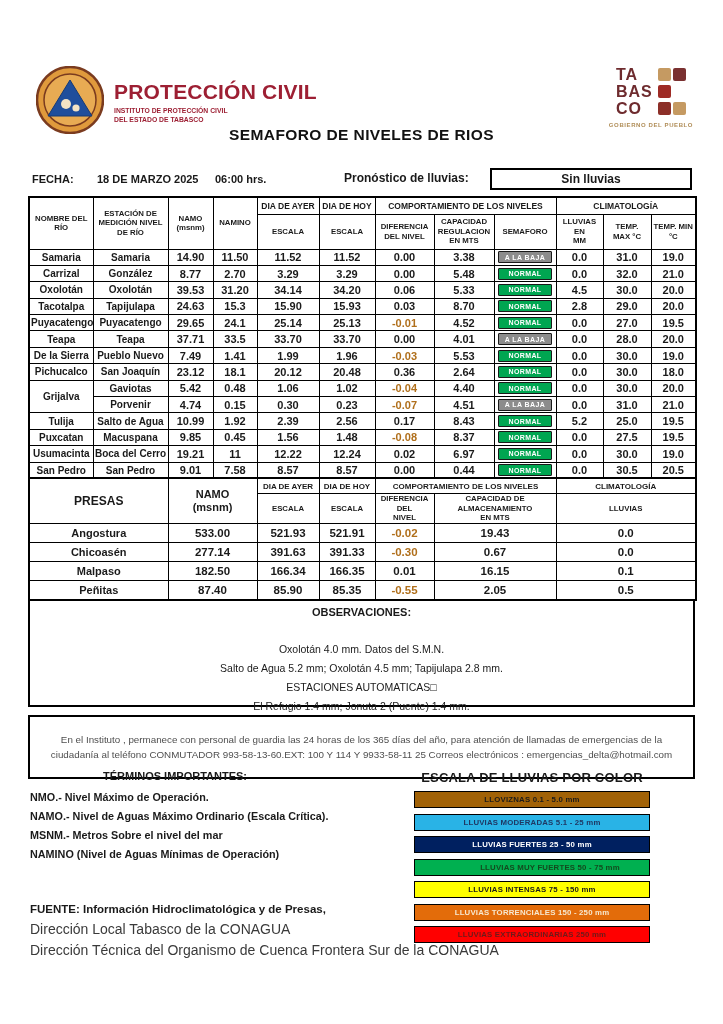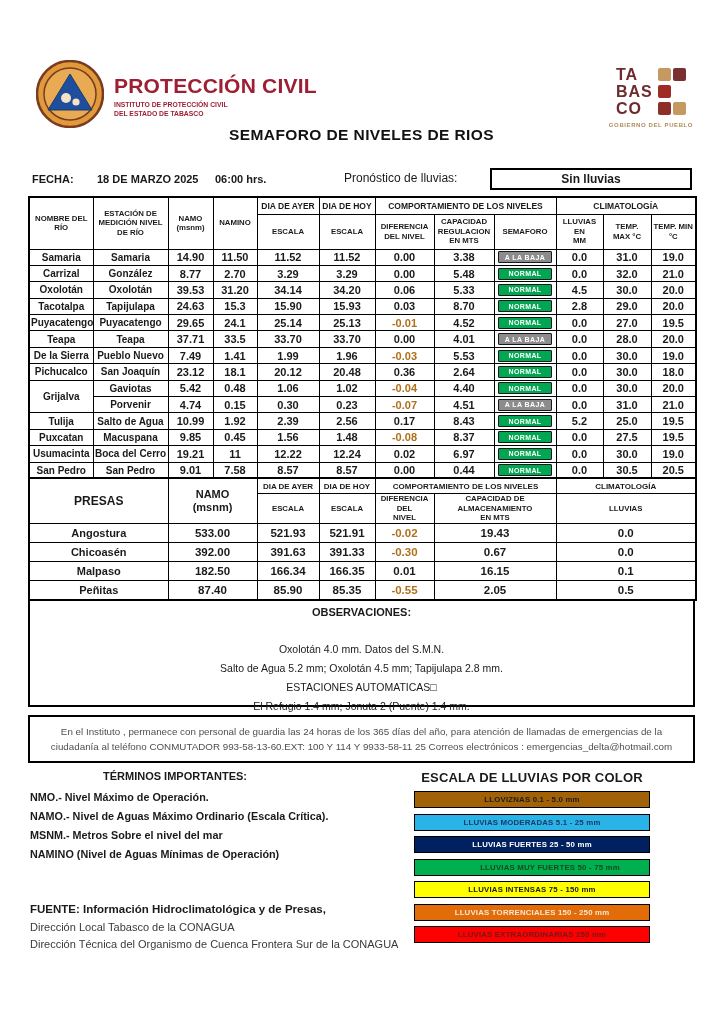--- a/index.html
+++ b/index.html
@@ -1,38 +1,38 @@
 <!DOCTYPE html>
 <html><head>
 <meta charset="utf-8">
 <style>
   * { margin:0; padding:0; box-sizing:border-box; }
   body { font-family:"Liberation Sans", sans-serif; background:#ffffff; }
   .page { position:relative; width:723px; height:1024px; background:#ffffff; overflow:hidden; color:#1a1a1a; }
 
   
-  .hdr-left { position:absolute; left:36px; top:60px; display:flex; align-items:flex-start; }
+  .hdr-left { position:absolute; left:36px; top:66px; display:flex; align-items:flex-start; }
   .seal { width:68px; height:68px; }
   .brand { margin-left:10px; margin-top:14px; }
   .brand-title { font-size:21px; font-weight:800; color:#9d1f33; letter-spacing:0.2px; }
   .brand-sub { font-size:6.8px; font-weight:700; color:#9d1f33; line-height:1.35; margin-top:2px; }
   .hdr-right { position:absolute; right:22px; top:66px; width:100px; text-align:center; }
   .tab-lines { display:inline-block; text-align:left; }
   .tab-row { display:flex; align-items:center; height:17px; }
   .tab-word { font-size:16px; font-weight:800; color:#6e2b2e; letter-spacing:1px; line-height:1; width:40px; }
   .tab-glyph { width:13px; height:13px; border-radius:2px; margin-left:2px; }
   .tab-sub { font-size:6px; font-weight:700; color:#b08d57; letter-spacing:0.6px; margin-top:4px; }
   .doc-title { position:absolute; left:0; top:126px; width:723px; text-align:center; font-size:15.5px; font-weight:800; letter-spacing:0.4px; color:#111; }
 
   
   .datebar { position:absolute; left:32px; top:168px; width:660px; height:24px; font-size:11px; }
   .fecha-label { position:absolute; left:0; top:5px; font-weight:800; }
   .fecha-date { position:absolute; left:65px; top:5px; font-weight:800; }
   .fecha-time { position:absolute; left:183px; top:5px; font-weight:800; }
-  .pron-label { position:absolute; left:312px; top:3px; font-weight:400; font-size:12px; }
+  .pron-label { position:absolute; left:312px; top:3px; font-weight:700; font-size:12px; }
   .pron-box { position:absolute; left:458px; top:0; width:202px; height:22px; border:2px solid #000;
               display:flex; align-items:center; justify-content:center; font-weight:800; font-size:12px; }
 
   
   .content { position:absolute; left:28px; top:196px; width:667px; }
   table { border-collapse:collapse; table-layout:fixed; width:667px; }
   td, th { border:1.4px solid #000; overflow:hidden; text-align:center; vertical-align:middle; padding:0 1px; }
   table { border:2px solid #000; }
   th { font-weight:700; }
   .gh { font-size:8.5px; height:17px; }
@@ -50,34 +50,34 @@
   .pname { font-size:11px; font-weight:700; }
   .pnum  { font-size:11.5px; font-weight:700; }
 
   
   .obs { margin-top:-2px; border:2px solid #000; height:108px; padding-top:5px; text-align:center; }
   .obs-title { font-size:11px; font-weight:800; }
   .obs-lines { margin-top:22px; }
   .obs-line { font-size:10.5px; font-weight:400; line-height:19px; }
 
   
-  .footnote { margin-top:8px; border:2px solid #000; padding:7px 10px; }
+  .footnote { margin-top:8px; border:2px solid #000; padding:15px 10px; }
   .footnote p { font-size:9.8px; color:#4f4f4f; text-align:center; line-height:1.55; }
 
   
   .terms { position:absolute; left:30px; top:770px; width:360px; }
   .terms-title { font-size:11px; font-weight:800; text-align:center; width:290px; margin-bottom:9px; }
   .term-item { font-size:10.8px; font-weight:800; margin-bottom:7px; }
   .escala { position:absolute; left:414px; top:770px; width:236px; }
   .escala-title { font-size:13px; font-weight:800; text-align:center; margin-bottom:6px; letter-spacing:0.2px; }
   .esc-bar { height:17px; border:1.2px solid #000; margin-bottom:5.5px; display:flex; align-items:center; justify-content:center;
              font-size:7.8px; font-weight:700; letter-spacing:0.2px; }
   .fuente { position:absolute; left:30px; top:903px; width:470px; }
   .fuente-bold { font-size:11.5px; font-weight:800; margin-bottom:6px; }
-  .fuente-line { font-size:11px; color:#3a3a3a; margin-bottom:5px; }
+  .fuente-line { font-size:14px; color:#3a3a3a; margin-bottom:5px; }
 </style>
 </head>
 <body>
 
 <div class="page">
 
   <div class="hdr-left">
     <svg class="seal" viewBox="0 0 68 68">
       <circle cx="34" cy="34" r="33" fill="#e09a3c" stroke="#7a3b1f" stroke-width="2.5"></circle>
       <circle cx="34" cy="34" r="26" fill="#e8ab53" stroke="#7a3b1f" stroke-width="1.5"></circle>
@@ -435,21 +435,21 @@
             <td class="pname">Angostura</td>
             <td class="pnum num">533.00</td>
             <td class="pnum num">521.93</td>
             <td class="pnum num">521.91</td>
             <td class="pnum num" style="color: rgb(176, 111, 27);">-0.02</td>
             <td class="pnum num">19.43</td>
             <td class="pnum num">0.0</td>
           </tr>
           <tr>
             <td class="pname">Chicoasén</td>
-            <td class="pnum num">392.00</td>
+            <td class="pnum num">277.14</td>
             <td class="pnum num">391.63</td>
             <td class="pnum num">391.33</td>
             <td class="pnum num" style="color: rgb(176, 111, 27);">-0.30</td>
             <td class="pnum num">0.67</td>
             <td class="pnum num">0.0</td>
           </tr>
           <tr>
             <td class="pname">Malpaso</td>
             <td class="pnum num">182.50</td>
             <td class="pnum num">166.34</td>

